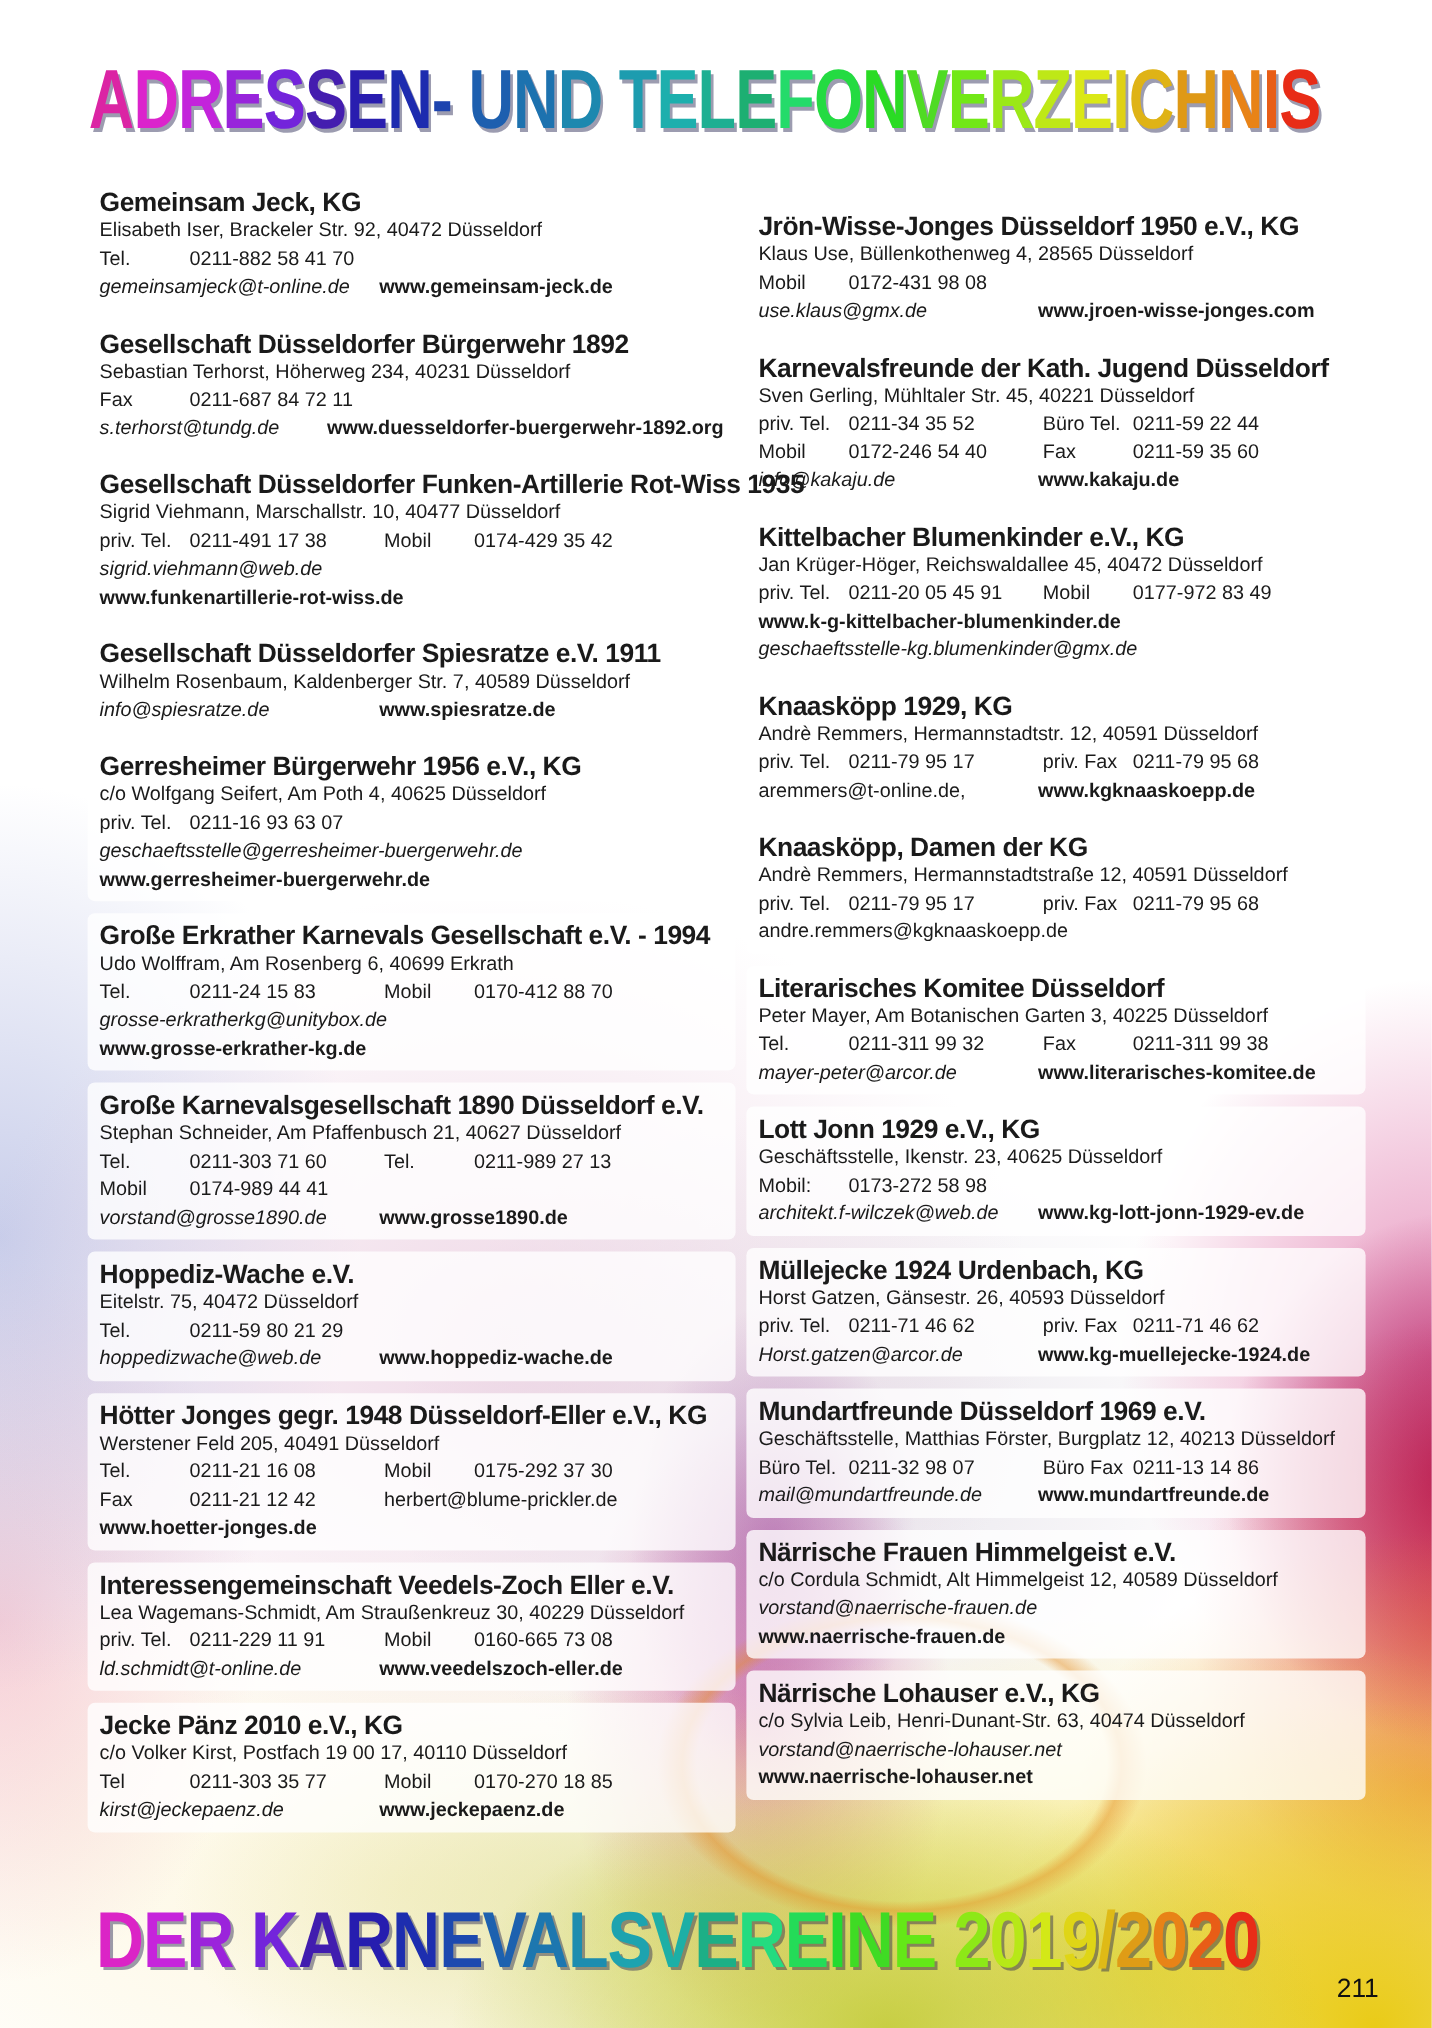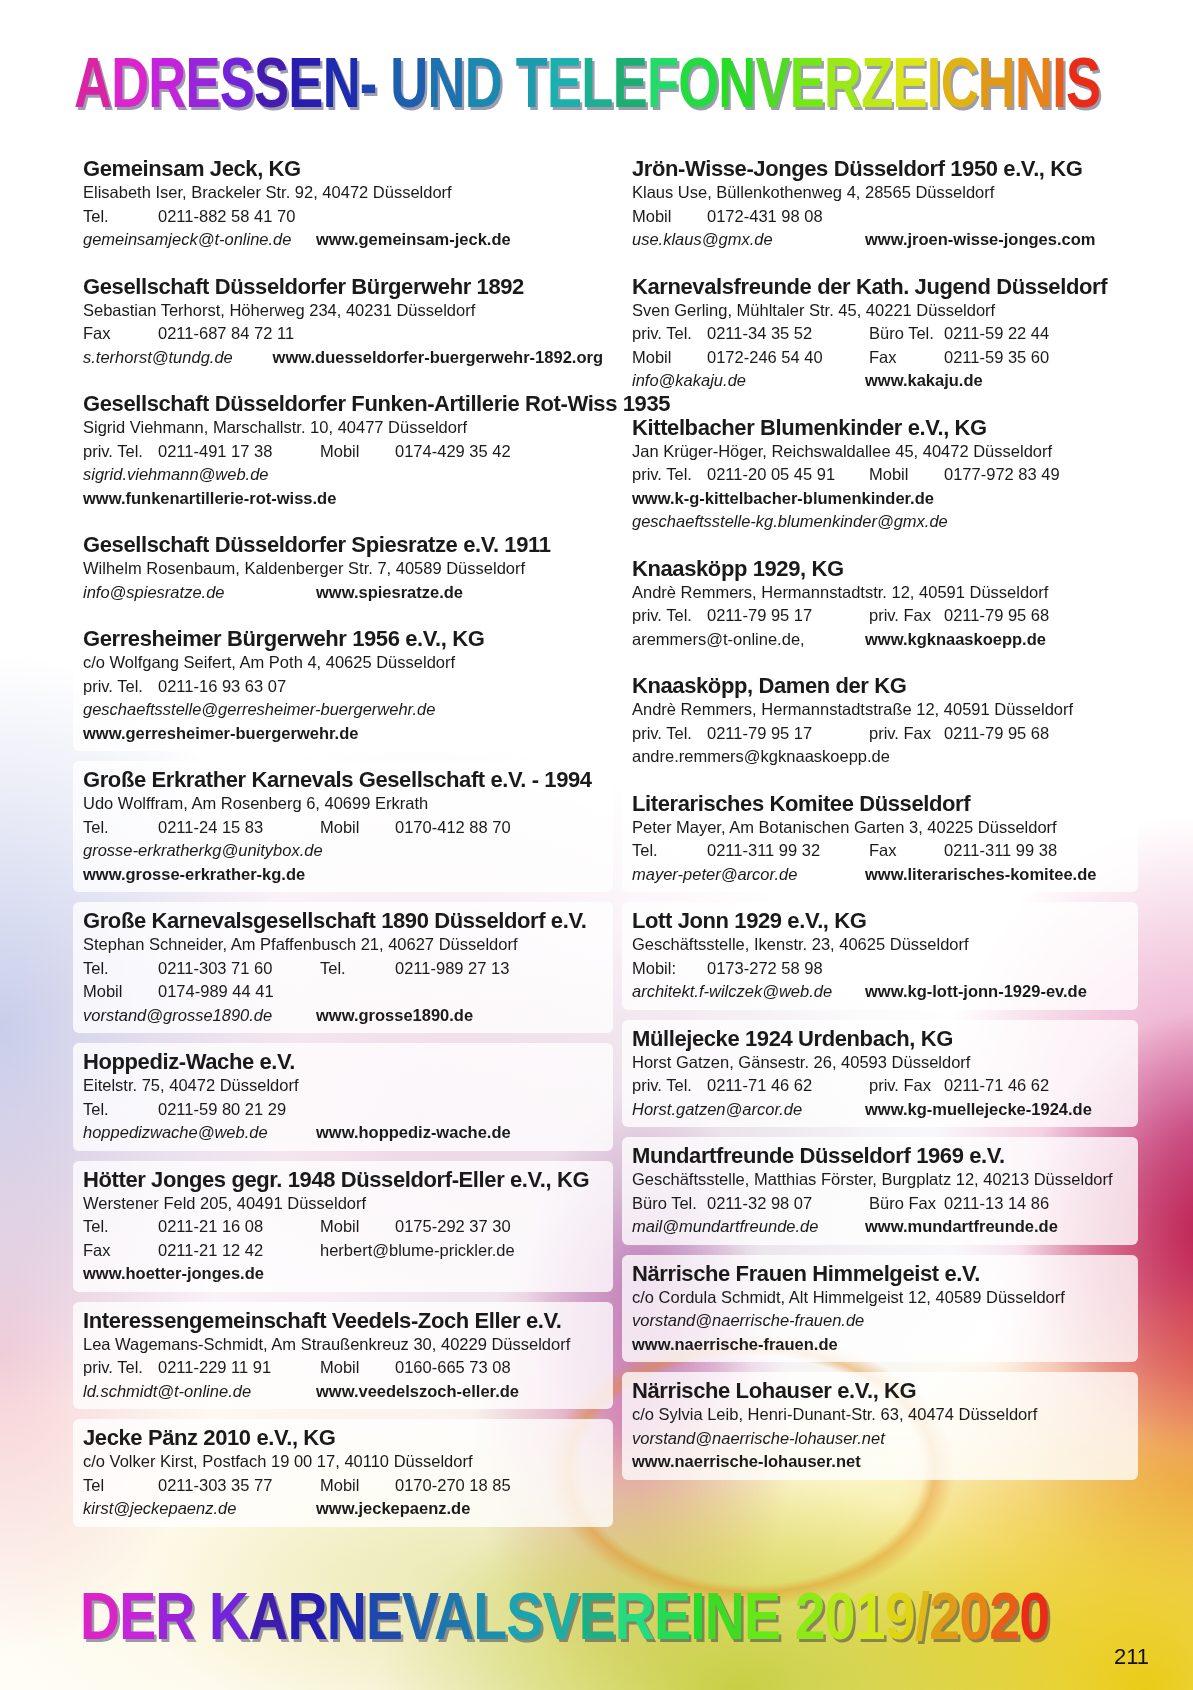--- a/index.html
+++ b/index.html
@@ -29,21 +29,21 @@
   .big-title{
     position:absolute;margin:0;font-weight:bold;white-space:pre;
     transform-origin:left top;line-height:1;
     text-shadow:3px 3px 0 rgba(35,35,80,0.45);
     letter-spacing:-1px;
   }
   #title-top{left:74px;top:48px;font-size:70px;transform:scaleX(0.75);}
   #title-bottom{left:80px;top:1583px;font-size:66px;transform:scaleX(0.84);}
   .col{position:absolute;top:150px;}
   #col-left{left:73px;width:540px;z-index:3;}
-  #col-right{left:622px;width:516px;z-index:2;}
+  #col-right{left:622px;width:516px;z-index:2;margin-top:20px;}
   .entry{
     background:rgba(255,255,255,0.78);
     border-radius:6px;
     padding:6px 10px;
     margin-bottom:10px;
   }
   .entry-name{
     font-weight:bold;font-size:22px;line-height:25px;
     letter-spacing:-0.4px;white-space:nowrap;
   }

